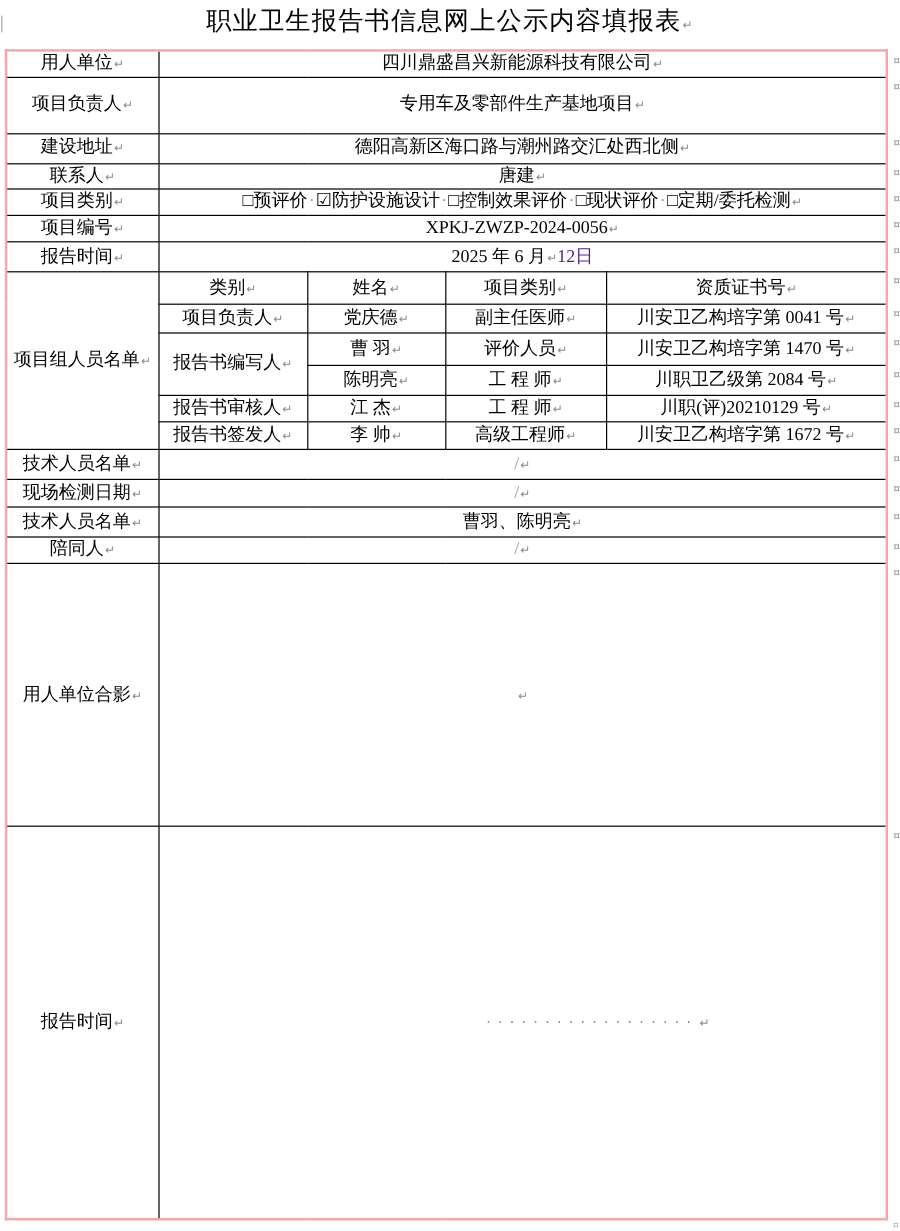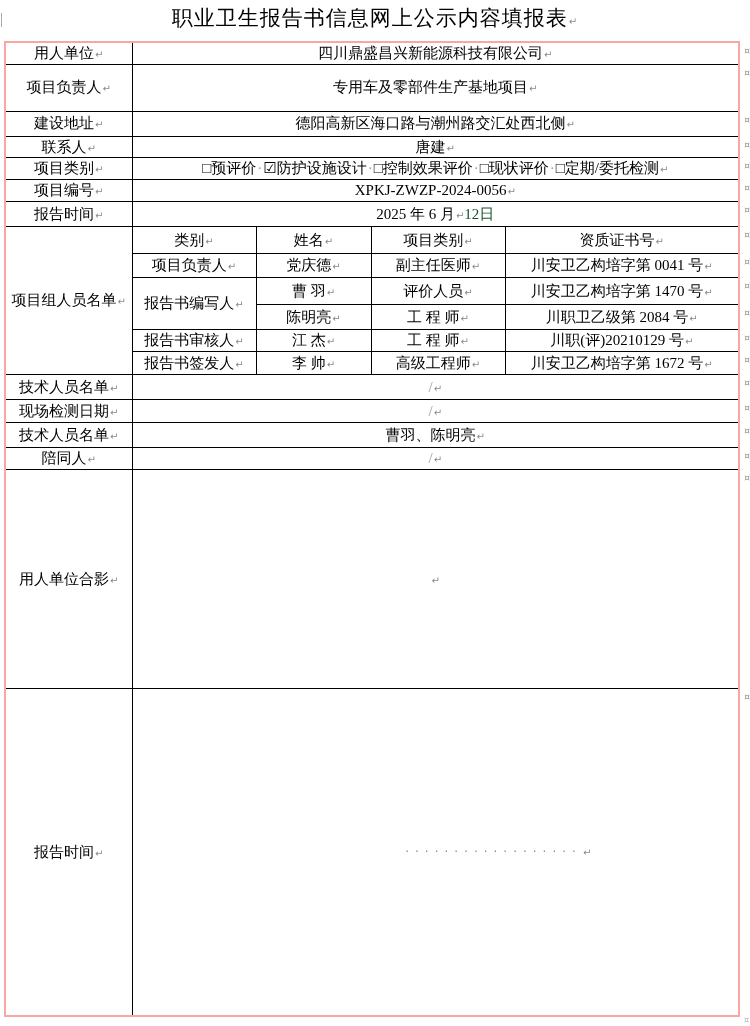--- a/index.html
+++ b/index.html
@@ -22,21 +22,21 @@
   }
   table.main td {
     border:1px solid #000; text-align:center; vertical-align:middle;
     padding:0 2px; position:relative; overflow:visible; line-height:1.35;
   }
   td.lbl { }
   
   .pm { color:#8a8a8a; font-size:10px; font-family:"DejaVu Sans",sans-serif; margin-left:1px; vertical-align:baseline; }
   
   .re { position:absolute; right:-12px; top:2px; color:#909090; font-size:9px; font-family:"DejaVu Sans",sans-serif; }
-  .gray { color:#14532d; }
+  .gray { color:#4c1d95; }
   .slash { color:#9a9a9a; }
   .sep { color:#9a9a9a; padding:0 1px; }
   .dots-line { text-align:center; padding-left:132px; color:#8a8a8a;
                font-size:12px; letter-spacing:6px; font-family:"DejaVu Sans",sans-serif; }
   .tbl-end-mark { position:absolute; left:744px; top:1016px; color:#b5b5b5; font-size:8px;
                   font-family:"DejaVu Sans",sans-serif; }
 </style>
 </head>
 <body>
 

